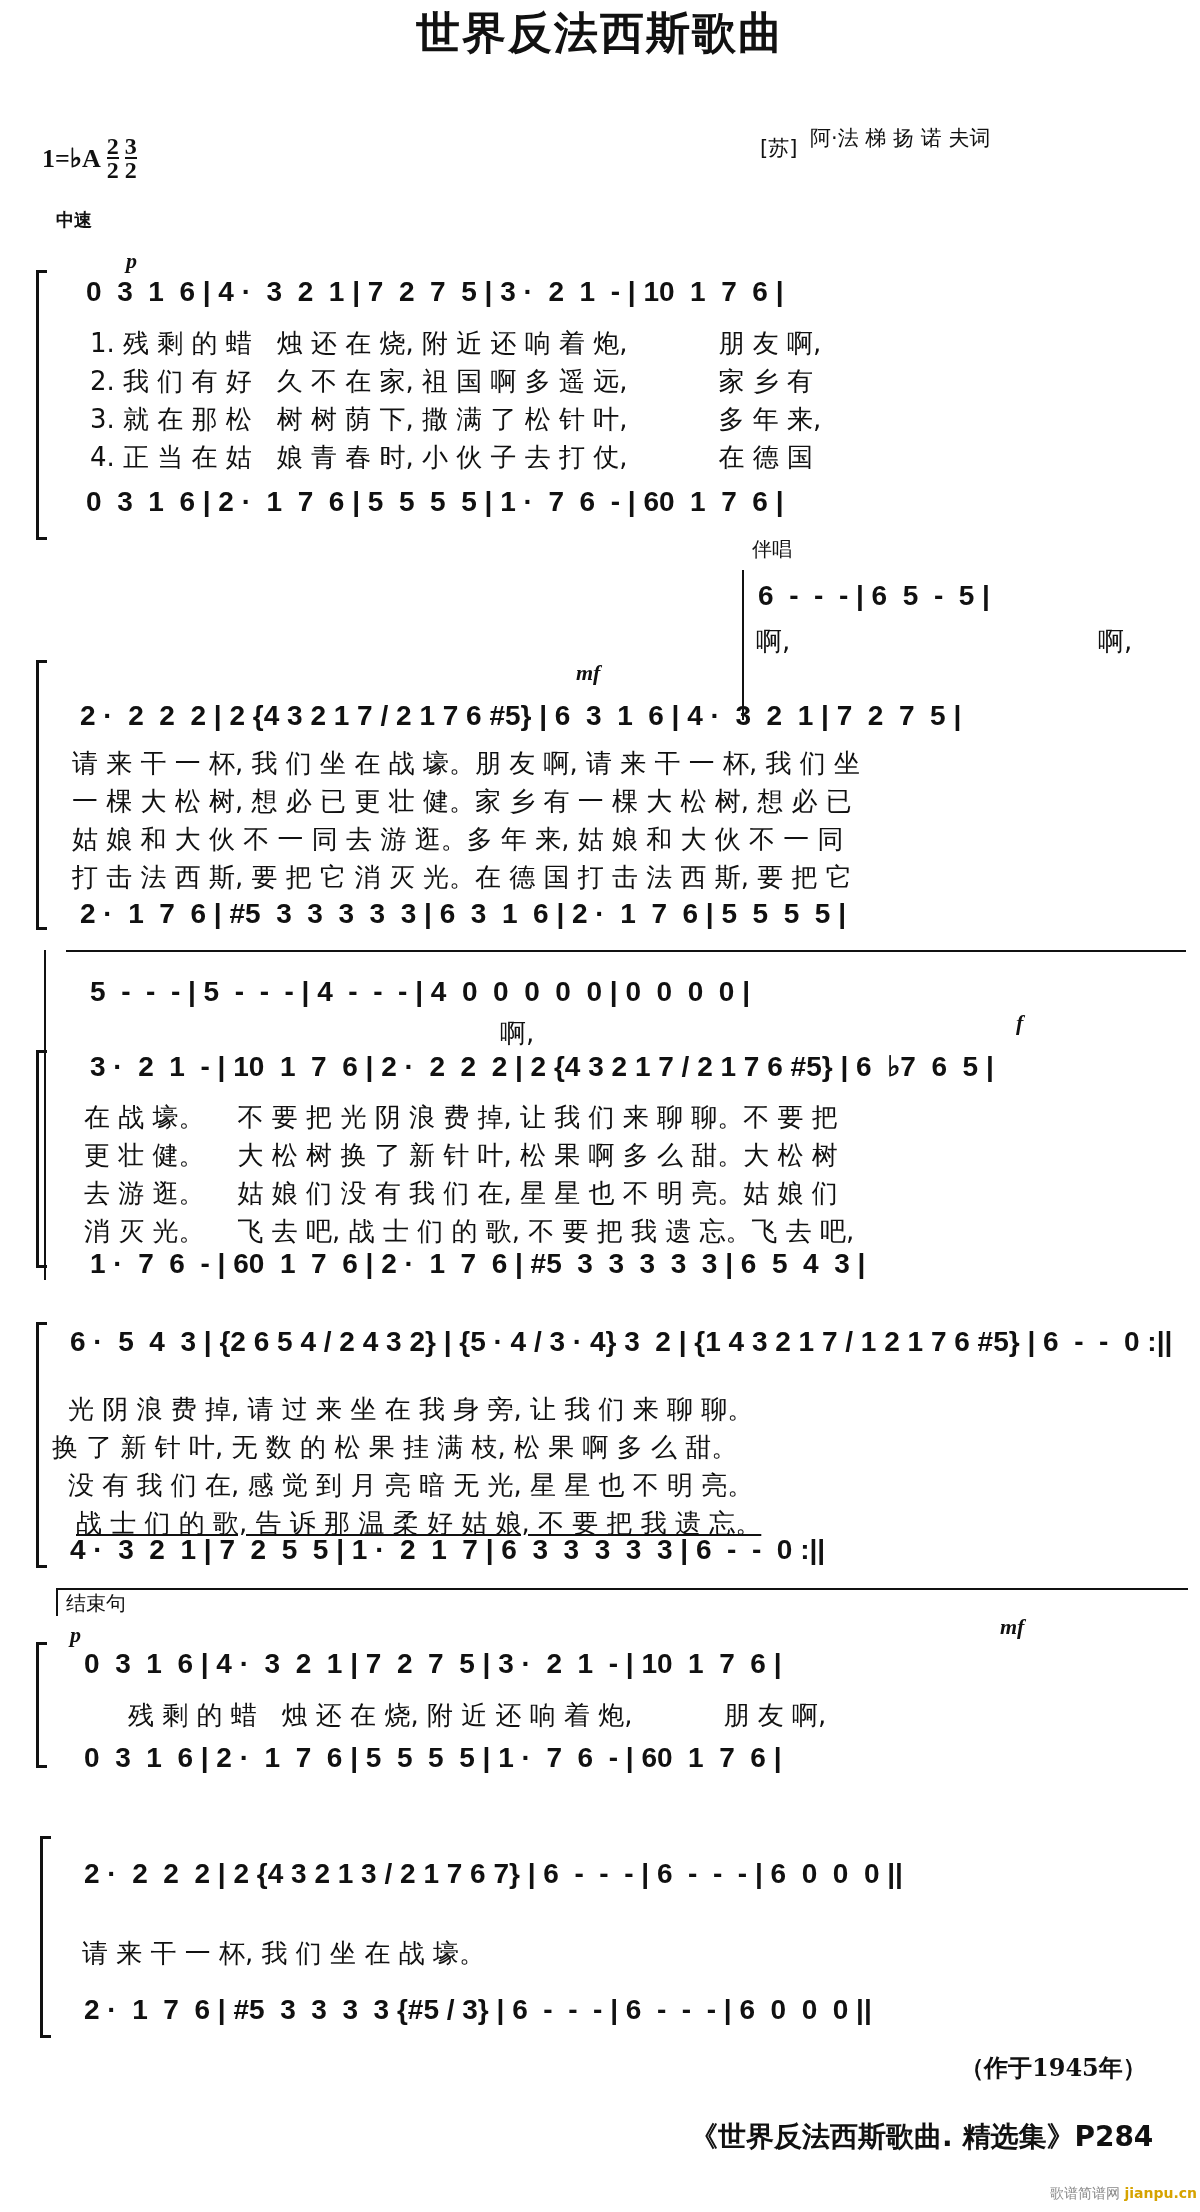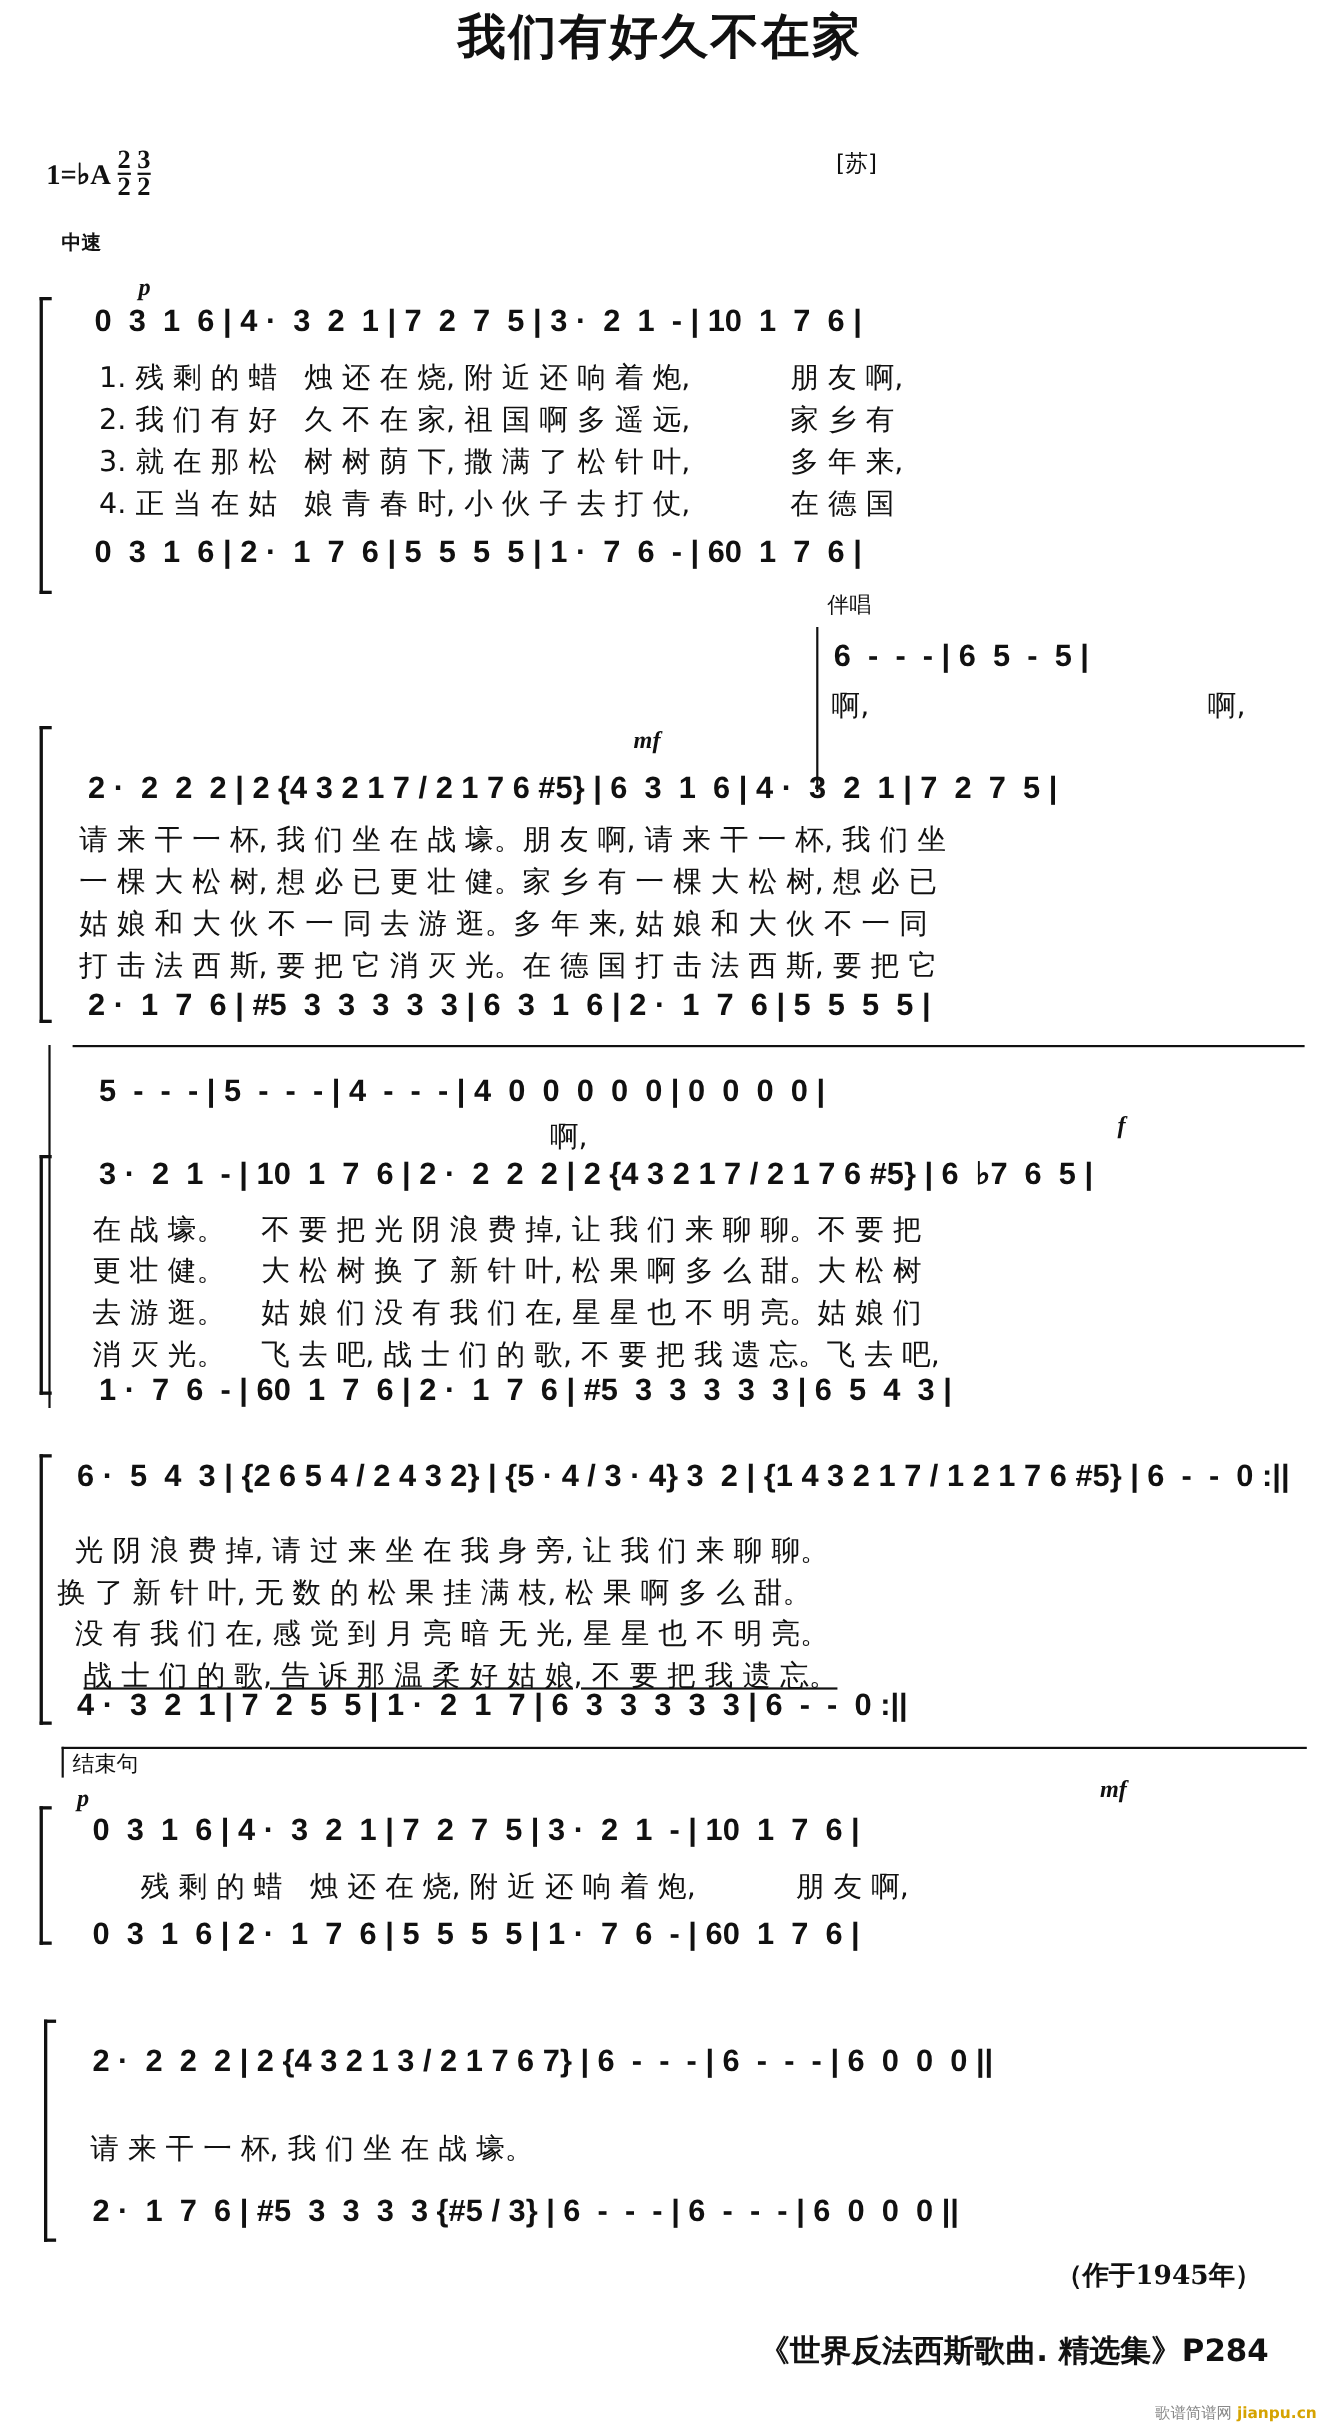--- a/index.html
+++ b/index.html
@@ -24,37 +24,38 @@
   .text-sm { font-size: 20px; font-family: "DejaVu Sans", sans-serif; }
   .section-box { position: absolute; border-top: 2px solid #111; border-left: 2px solid #111; }
   .footer1 { left: 960px; top: 2052px; font-size: 24px; font-family: "DejaVu Serif", serif; font-weight: bold; }
   .footer2 { left: 690px; top: 2090px; font-size: 28px; font-family: "DejaVu Sans", sans-serif; font-weight: bold; margin-top: 28px; }
   .wm { left: 1050px; top: 2185px; font-size: 14px; color: #888; font-family: "DejaVu Sans", sans-serif; }
   .wm .u { color: #d6a300; font-weight: bold; }
 </style>
 </head>
 <body>
 
-<div class="abs title">我们有好久不在家</div>
+<div class="abs title">世界反法西斯歌曲</div>
 
 <div class="abs key">
   <span>1=♭A</span>
   <span class="frac">
     <span>2</span>
     <span>2</span>
   </span>
   <span class="frac">
     <span>3</span>
     <span>2</span>
   </span>
 </div>
 
 <div class="abs credits">
   <span class="su">[苏]</span>
   <div class="lines">
+    <div class="line">阿·法 梯 扬 诺 夫词</div>
   </div>
 </div>
 
 <div class="abs tempo">中速</div>
 
 <div class="abs dyn" style="left:126px; top:248px;">p</div>
 <div class="bracket" style="left:36px; top:270px; height:264px;"></div>
 <div class="notes-line" style="left:86px; top:276px;">0  3  1  6 | 4 ·  3  2  1 | 7  2  7  5 | 3 ·  2  1  - | 10  1  7  6 |</div>
 <div class="lyr" style="left:90px; top:326px;">1. 残 剩 的 蜡   烛 还 在 烧, 附 近 还 响 着 炮,           朋 友 啊,</div>
 <div class="lyr" style="left:90px; top:364px;">2. 我 们 有 好   久 不 在 家, 祖 国 啊 多 遥 远,           家 乡 有</div>

